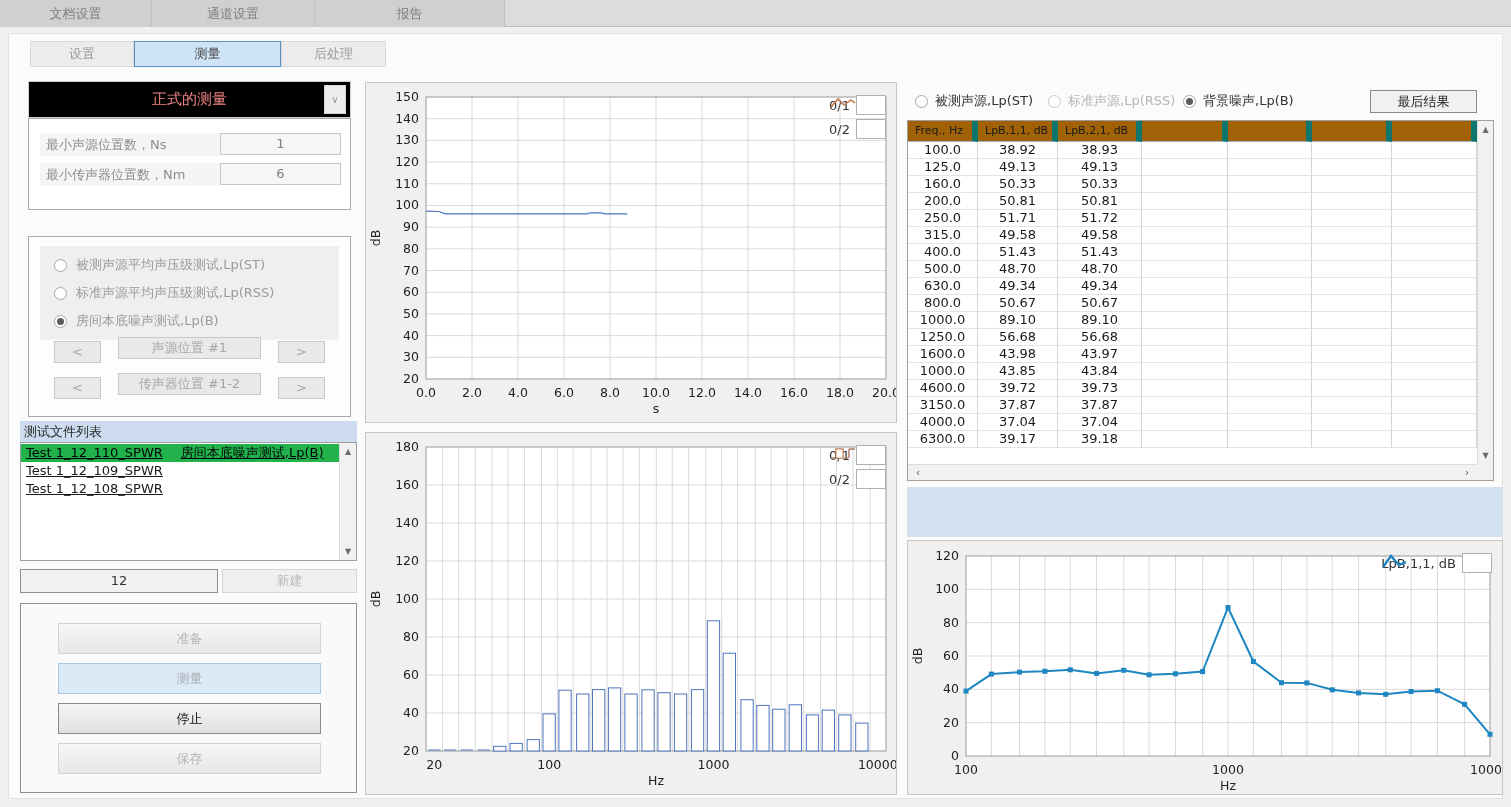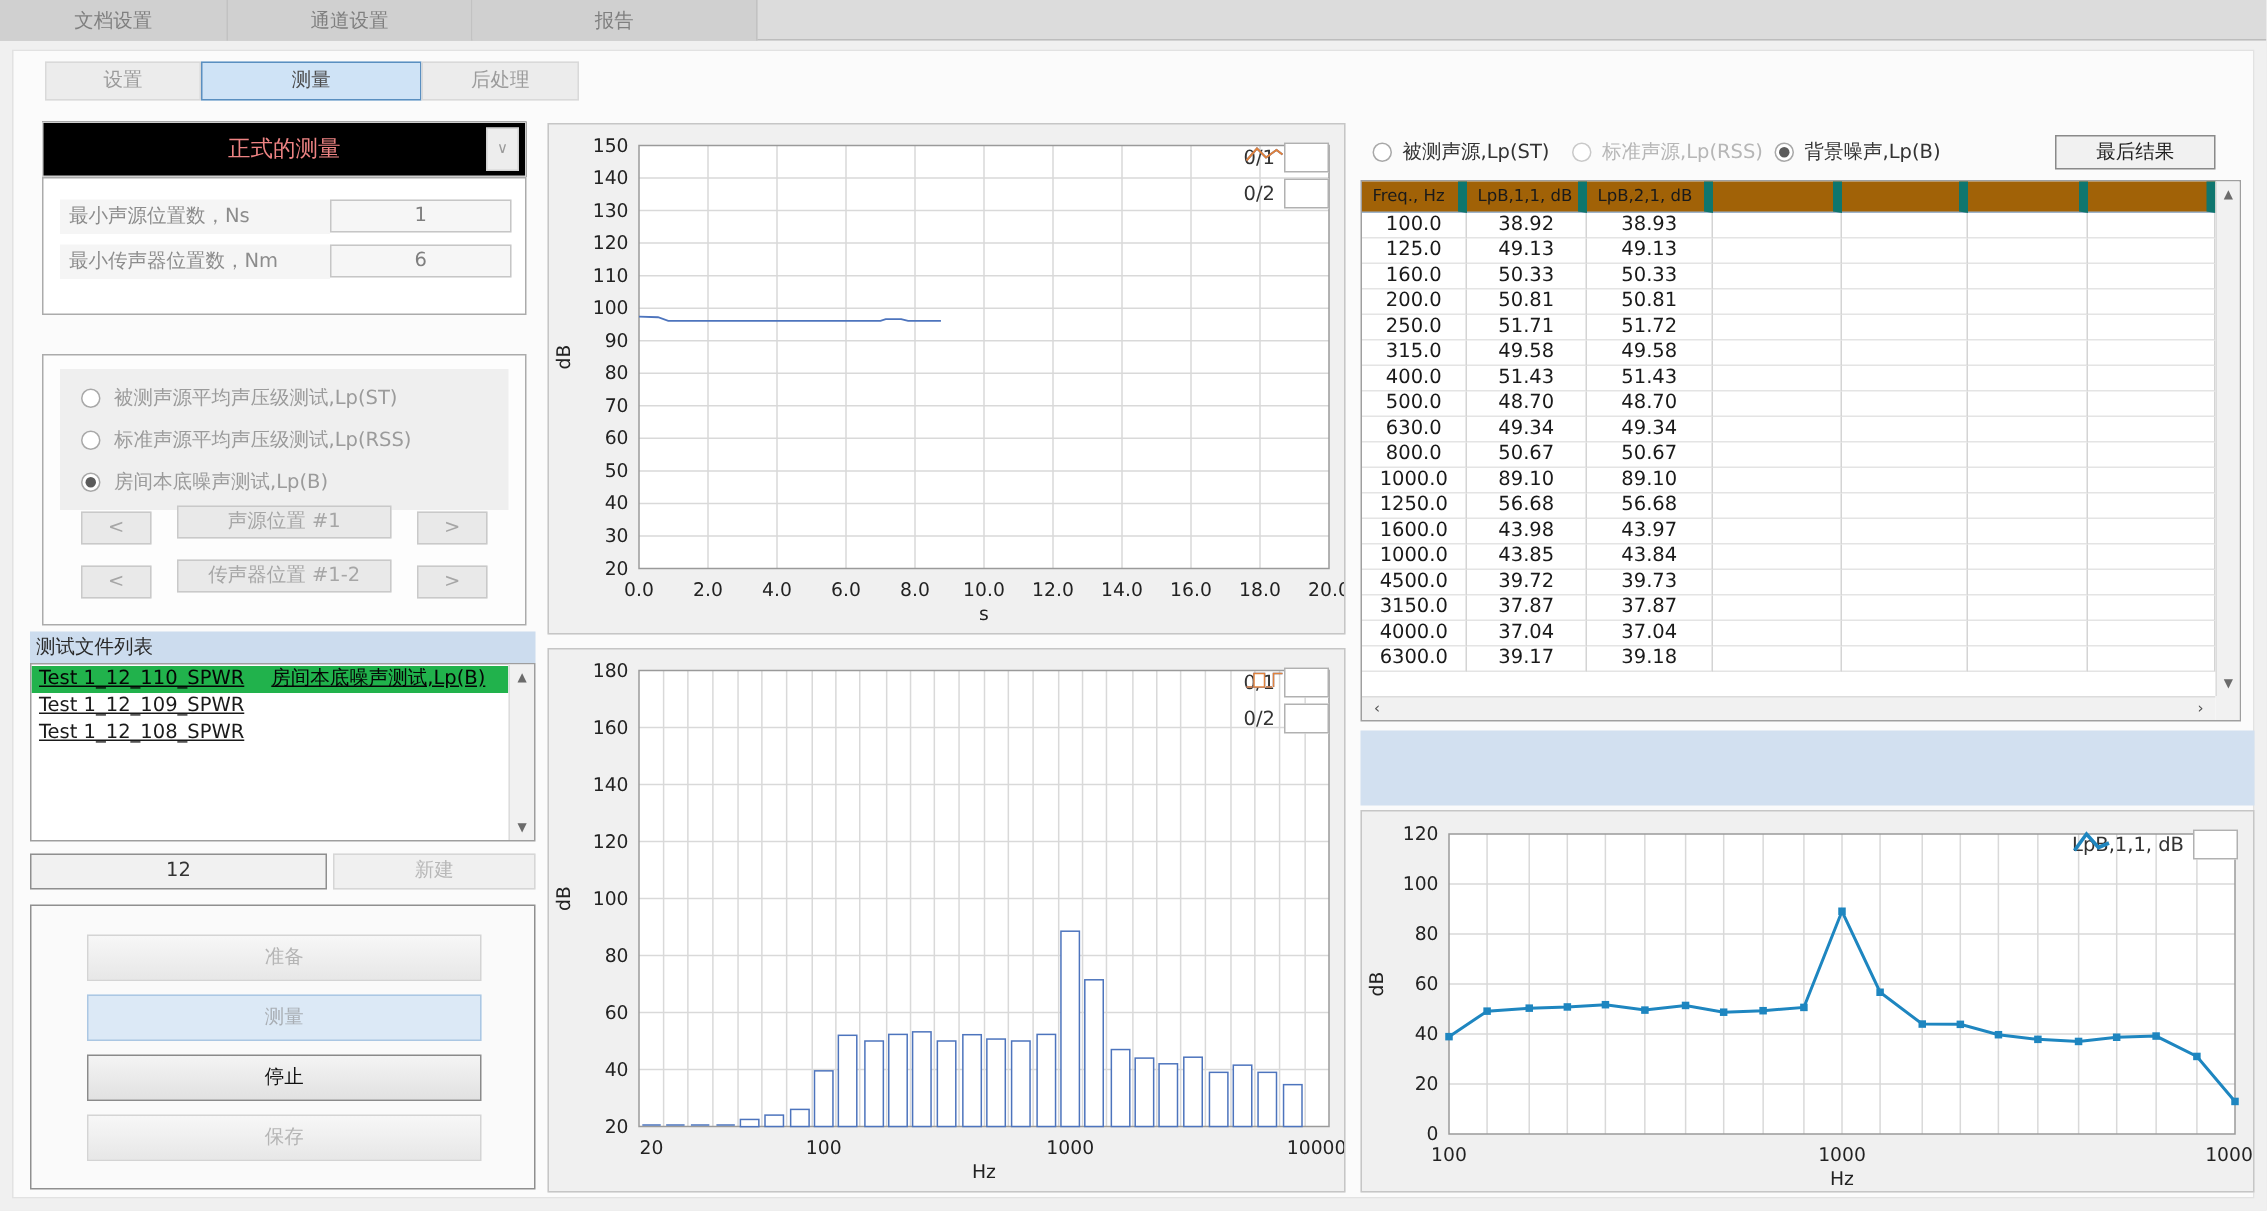--- a/index.html
+++ b/index.html
@@ -495,21 +495,21 @@
         <div class="trow">
           <div class="td" style="width:70px">1000.0</div>
           <div class="td" style="width:80px">43.85</div>
           <div class="td" style="width:84px">43.84</div>
           <div class="td" style="width:86px"></div>
           <div class="td" style="width:84px"></div>
           <div class="td" style="width:80px"></div>
           <div class="td" style="width:85px"></div>
         </div>
         <div class="trow">
-          <div class="td" style="width:70px">4500.0</div>
+          <div class="td" style="width:70px">4600.0</div>
           <div class="td" style="width:80px">39.72</div>
           <div class="td" style="width:84px">39.73</div>
           <div class="td" style="width:86px"></div>
           <div class="td" style="width:84px"></div>
           <div class="td" style="width:80px"></div>
           <div class="td" style="width:85px"></div>
         </div>
         <div class="trow">
           <div class="td" style="width:70px">3150.0</div>
           <div class="td" style="width:80px">37.87</div>

